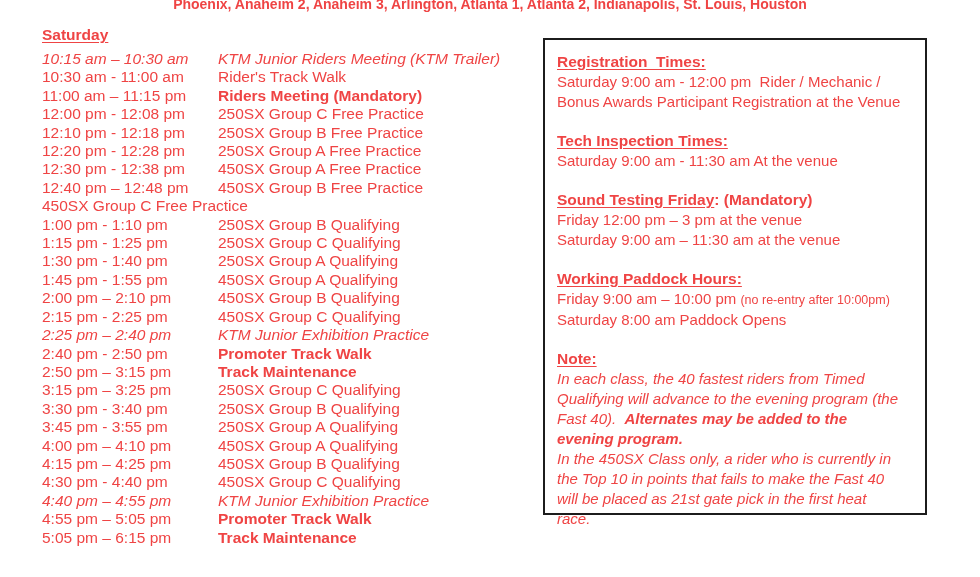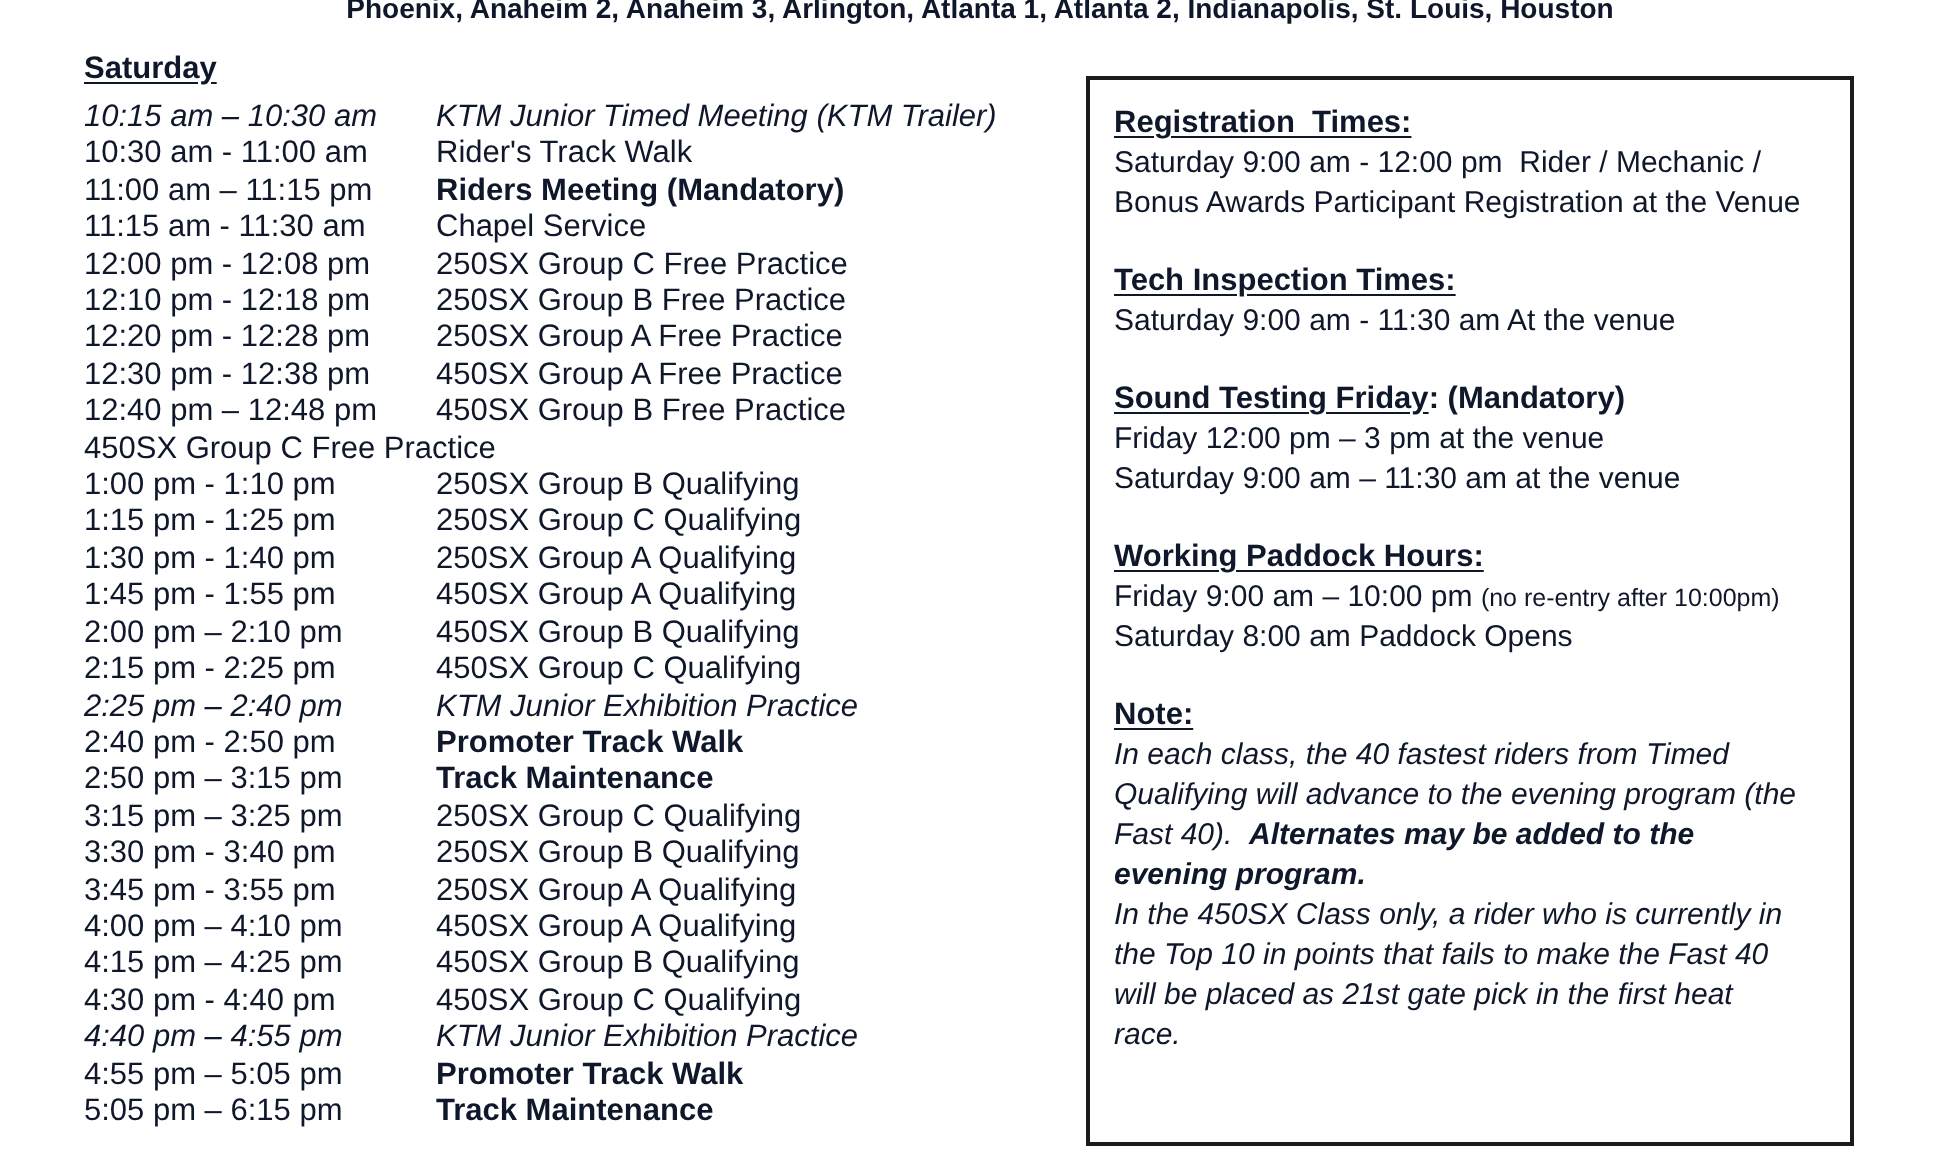--- a/index.html
+++ b/index.html
@@ -1,21 +1,21 @@
 <!DOCTYPE html>
 <html><head>
 <meta charset="utf-8">
 <style>
   html,body{margin:0;padding:0;}
   .page{
     position:relative;
     width:980px;height:577px;
     background:#ffffff;
     overflow:hidden;
-    color:#0f172a;
+    color:#ef4444;
     font-family:"Liberation Sans", sans-serif;
     text-decoration:underline;
   }
   .venues{
     position:absolute;left:0;top:-4px;width:100%;
     text-align:center;font-size:14px;font-weight:bold;
     white-space:nowrap;
   }
   .day{
     position:absolute;left:42px;top:26px;
@@ -27,21 +27,21 @@
     position:absolute;left:42px;top:50px;width:505px;
     font-size:15.5px;
   }
   .srow{display:flex;line-height:18.4px;}
   .srow .time{width:176px;flex:none;white-space:pre;}
   .srow .event{flex:1;white-space:pre;}
   .srow.italic .time,.srow.italic .event{font-style:italic;}
   .srow.bold-event .event{font-weight:bold;}
   .info-box{
     position:absolute;left:543px;top:38px;
-    width:384px;height:535px;
+    width:384px;height:477px;
     box-sizing:border-box;
     border:2px solid #1c1c1c;
     padding:12px 6px 8px 12px;
     background:#ffffff;
   }
   .section{margin-bottom:19px;}
   .section.note{margin-top:0;margin-bottom:0;}
   .heading{font-size:15.5px;font-weight:bold;line-height:20px;white-space:pre-wrap;}
   .heading .hu{text-decoration:underline;text-underline-offset:2px;}
   .heading .hs{text-decoration:none;}
@@ -52,33 +52,29 @@
 </style>
 </head>
 <body>
 
 <div class="page">
   <div class="venues">Phoenix, Anaheim 2, Anaheim 3, Arlington, Atlanta 1, Atlanta 2, Indianapolis, St. Louis, Houston</div>
   <div class="day">Saturday</div>
   <div class="schedule" id="schedule">
       <div class="srow italic">
         <span class="time">10:15 am – 10:30 am</span>
-        <span class="event">KTM Junior Timed Meeting (KTM Trailer)</span>
+        <span class="event">KTM Junior Riders Meeting (KTM Trailer)</span>
       </div>
       <div class="srow regular">
         <span class="time">10:30 am - 11:00 am</span>
         <span class="event">Rider's Track Walk</span>
       </div>
       <div class="srow bold-event">
         <span class="time">11:00 am – 11:15 pm</span>
         <span class="event">Riders Meeting (Mandatory)</span>
-      </div>
-      <div class="srow regular">
-        <span class="time">11:15 am - 11:30 am</span>
-        <span class="event">Chapel Service</span>
       </div>
       <div class="srow regular">
         <span class="time">12:00 pm - 12:08 pm</span>
         <span class="event">250SX Group C Free Practice</span>
       </div>
       <div class="srow regular">
         <span class="time">12:10 pm - 12:18 pm</span>
         <span class="event">250SX Group B Free Practice</span>
       </div>
       <div class="srow regular">

